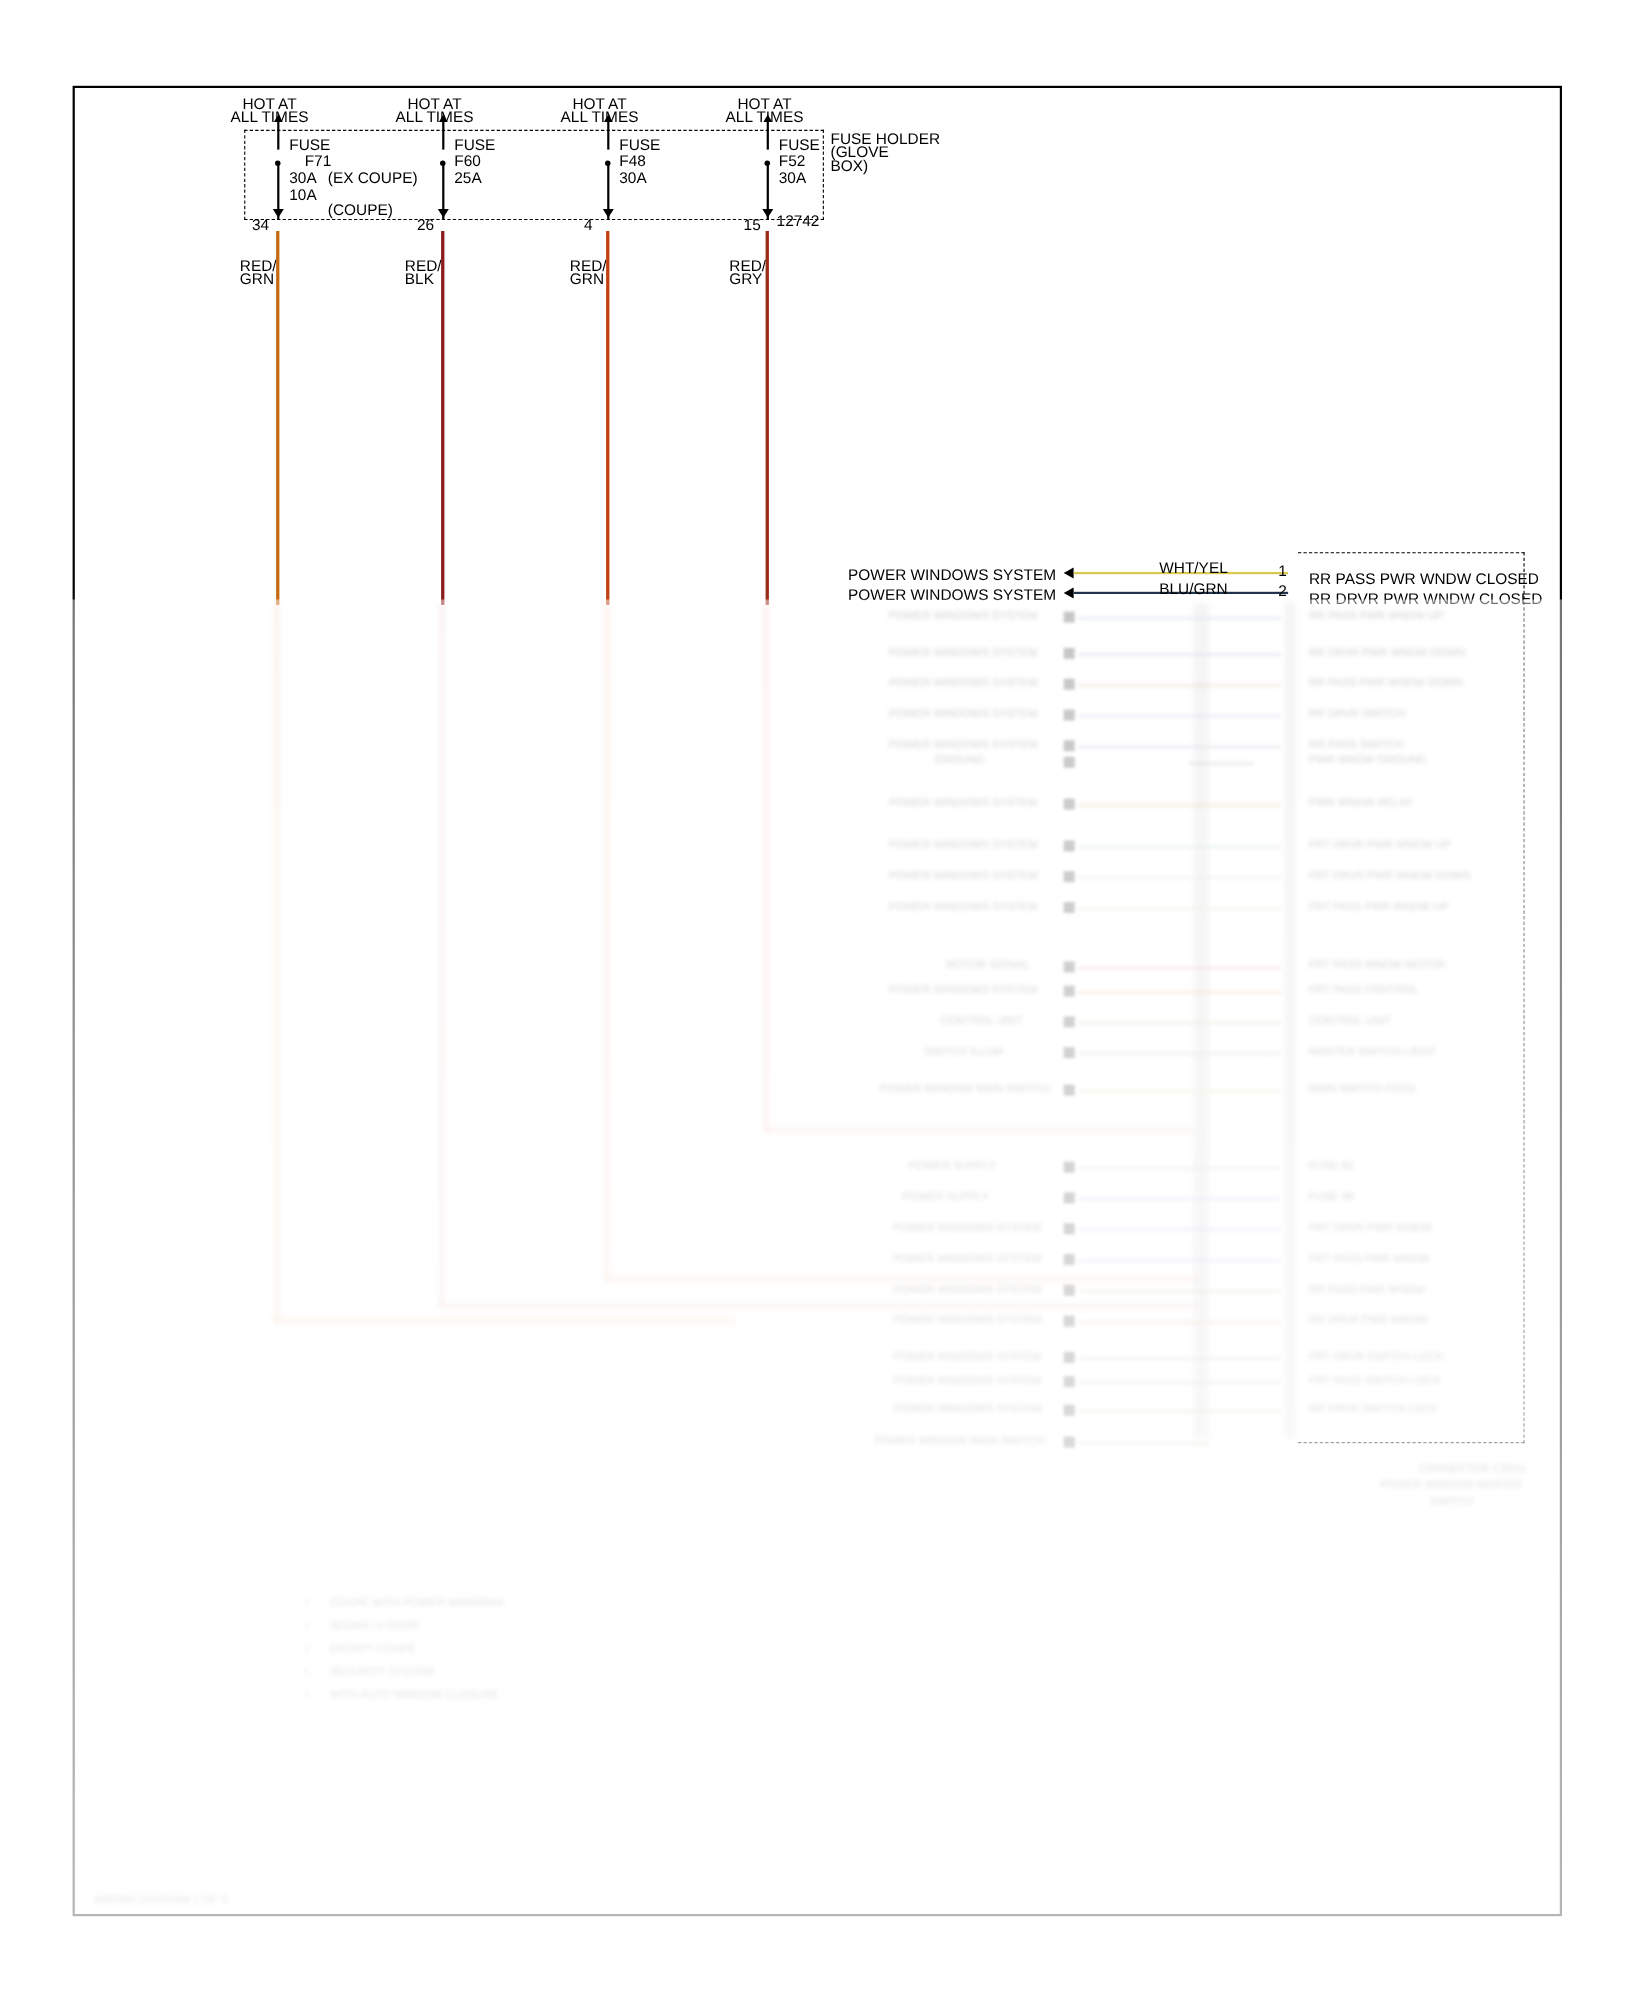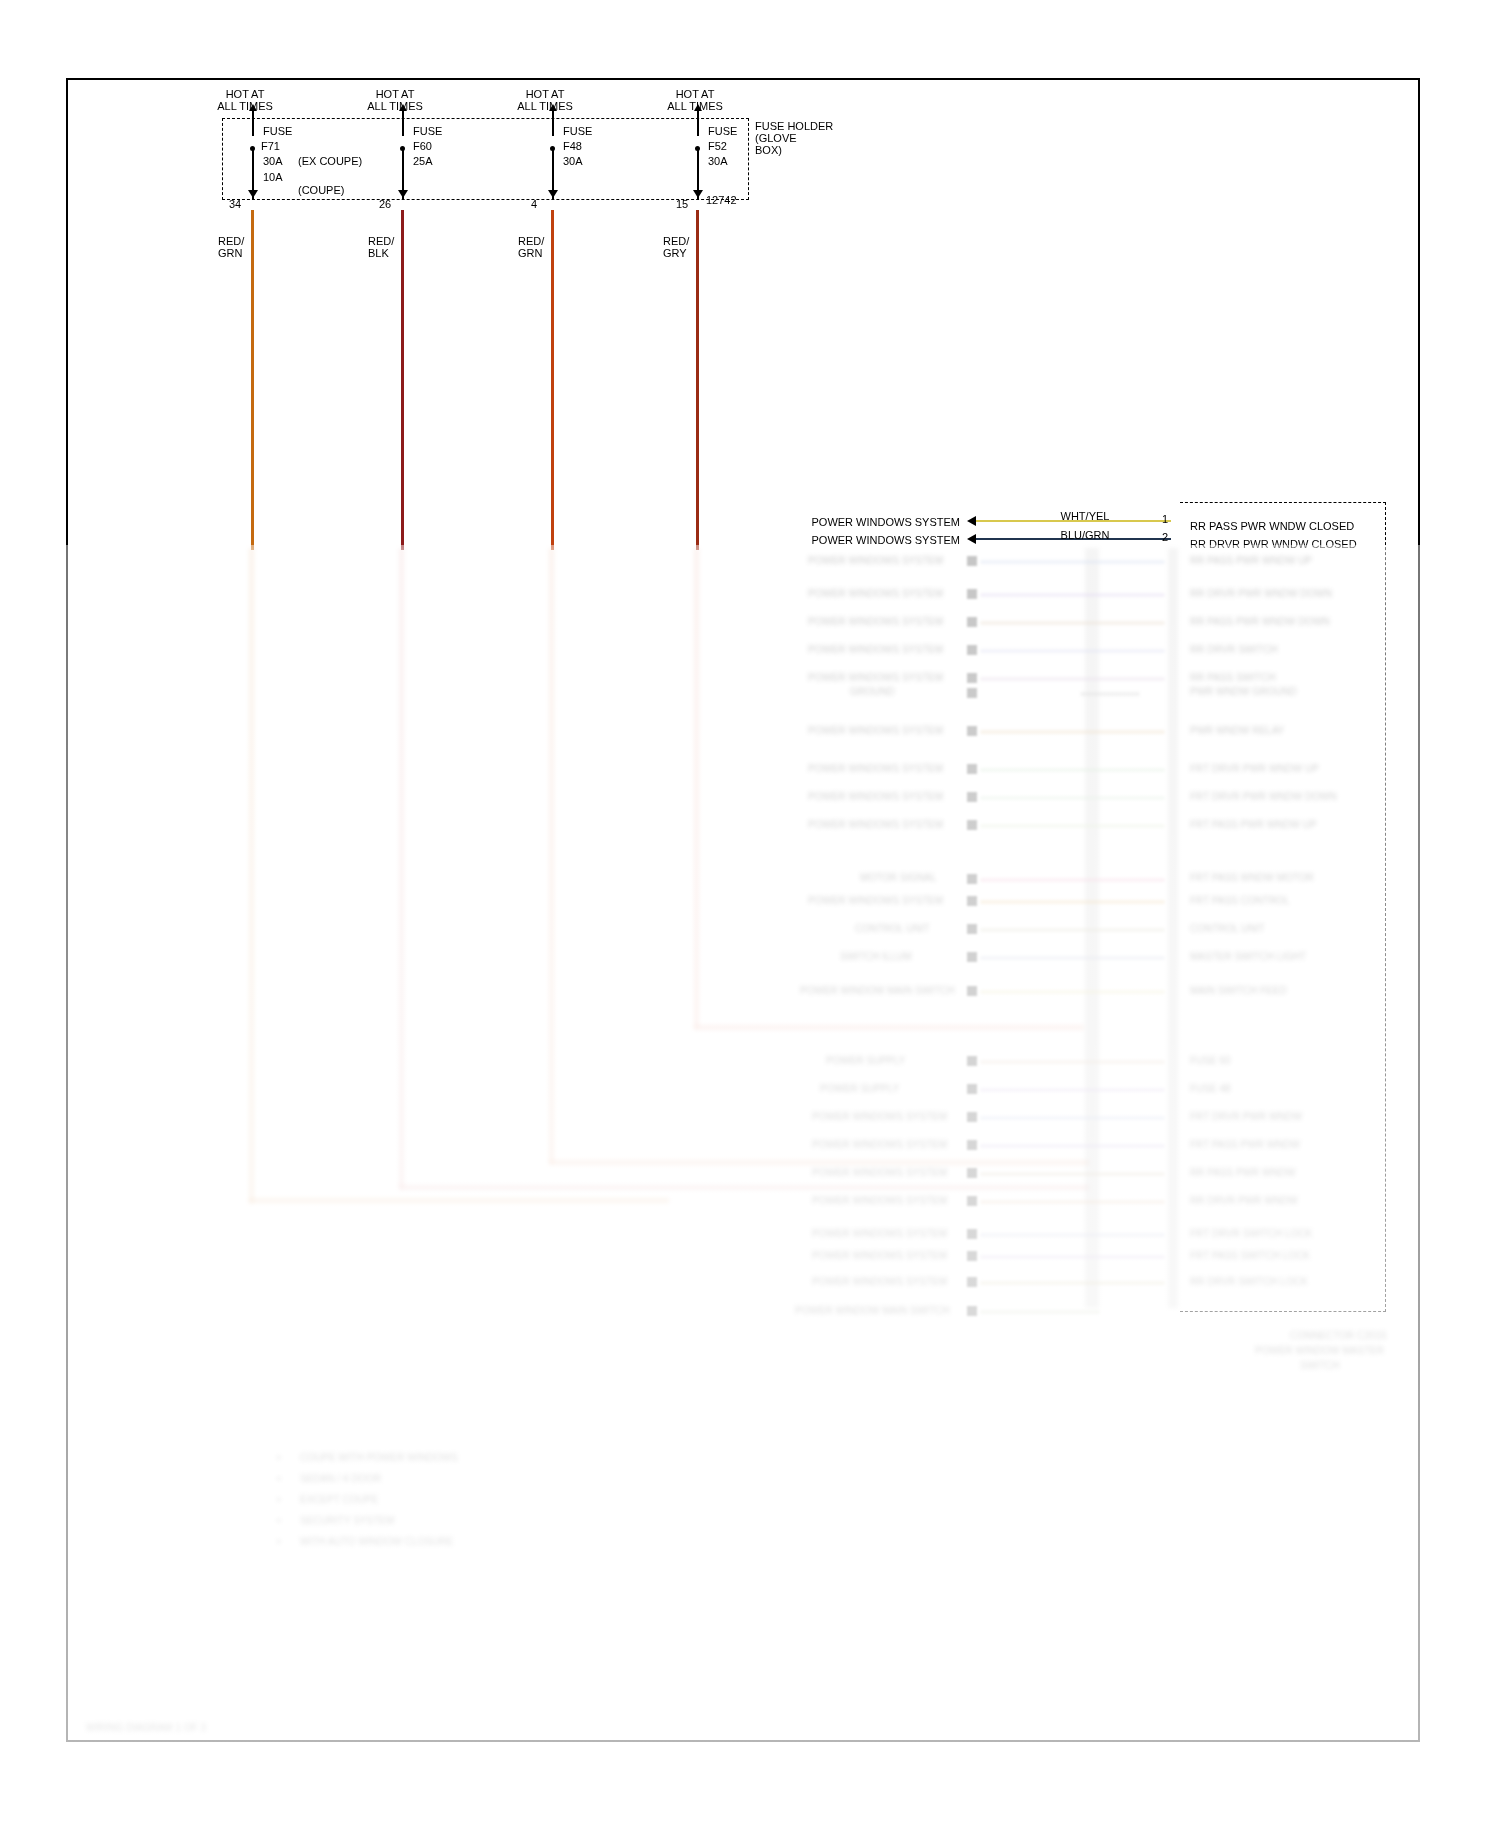--- a/index.html
+++ b/index.html
@@ -1,21 +1,21 @@
 <!DOCTYPE html>
 <html><head>
 <meta charset="utf-8">
 <style>
   html,body{margin:0;padding:0;background:#ffffff;}
   body{font-family:"Liberation Sans", sans-serif;}
   #page{position:relative;width:1500px;height:1828px;background:#ffffff;overflow:hidden;}
 
   .frame{position:absolute;border:2px solid #000;}
   .wire{position:absolute;}
-  .lbl{position:absolute;font-size:11px;line-height:12px;color:#000;white-space:pre;}
+  .lbl{position:absolute;font-size:14px;line-height:12px;color:#000;white-space:pre;}
   .lbl.c{text-align:center;}
   .lbl.r{text-align:right;}
   .dashbox{position:absolute;border:1px dashed #000;}
 
   
   #fadeLayer{position:absolute;left:0;top:0;width:100%;height:100%;pointer-events:none;}
   .blurblock{position:absolute;filter:blur(2.2px);opacity:.30;}
   .bl-text{position:absolute;font-size:10px;color:#3a3a3a;white-space:nowrap;filter:blur(1.9px);opacity:.45;}
   .bl-bar{position:absolute;height:4px;border-radius:2px;filter:blur(1.6px);opacity:.38;}
   .bl-conn{position:absolute;width:10px;height:10px;background:#1a1a1a;filter:blur(1.3px);opacity:.45;}
@@ -43,21 +43,21 @@
   <div class="lbl" style="left:706px;top:194px;">12742</div>
 
   <div class="lbl c" style="left:190px;top:88px;width:110px;">HOT AT
 ALL TIMES</div>
   <div class="vline" style="left:252px;top:108px;height:28px;"></div>
   <div class="arrowUp" style="left:249px;top:104px;"></div>
   <div class="dot" style="left:250px;top:146px;"></div>
   <div class="vline" style="left:252px;top:150px;height:50px;"></div>
   <div class="arrowDown" style="left:248px;top:190px;"></div>
   <div class="lbl" style="left:263px;top:125px;">FUSE</div>
-  <div class="lbl" style="left:261px;top:140px;">F71</div>
+  <div class="lbl" style="left:277px;top:140px;">F71</div>
   <div class="lbl" style="left:263px;top:155px;">30A</div>
   <div class="lbl" style="left:298px;top:155px;">(EX COUPE)</div>
   <div class="lbl" style="left:263px;top:171px;">10A</div>
   <div class="lbl" style="left:298px;top:184px;">(COUPE)</div>
   <div class="lbl" style="left:229px;top:198px;">34</div>
   <div class="lbl" style="left:218px;top:235px;">RED/
 GRN</div>
   <div class="wire" style="left:251px;top:210px;width:3px;height:340px;background:#c46a10;"></div>
 
   <div class="lbl c" style="left:340px;top:88px;width:110px;">HOT AT

